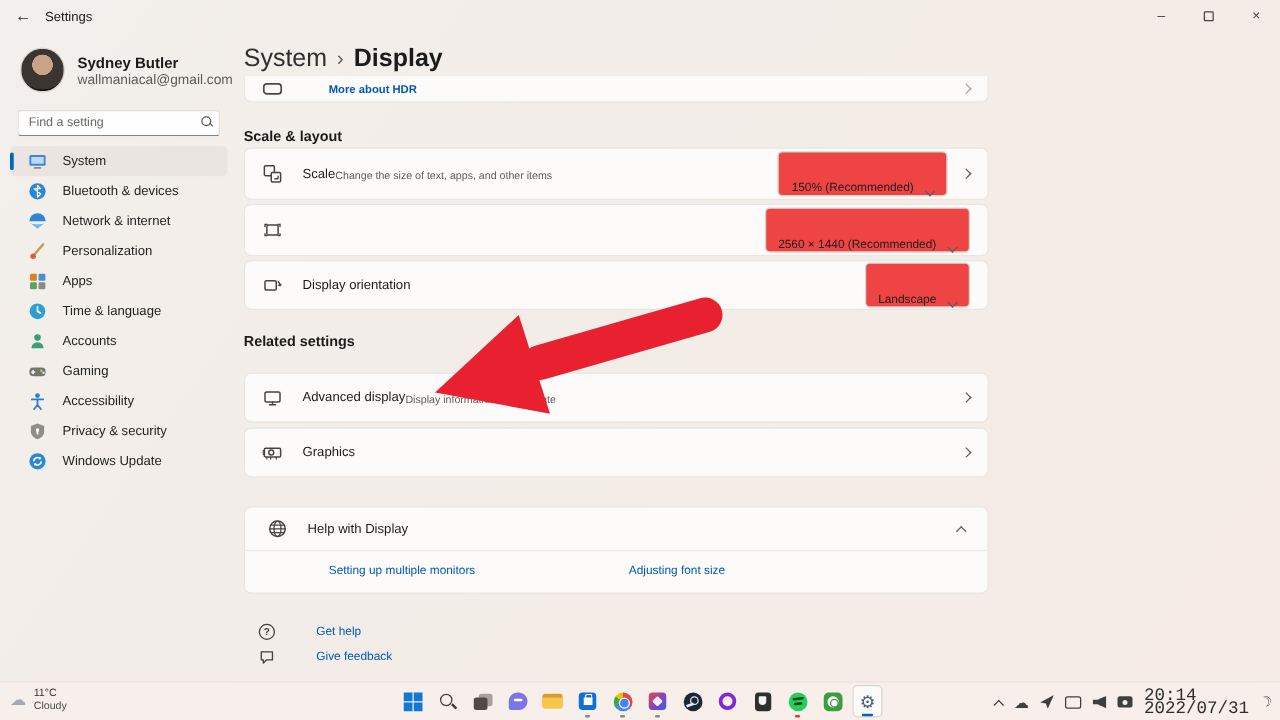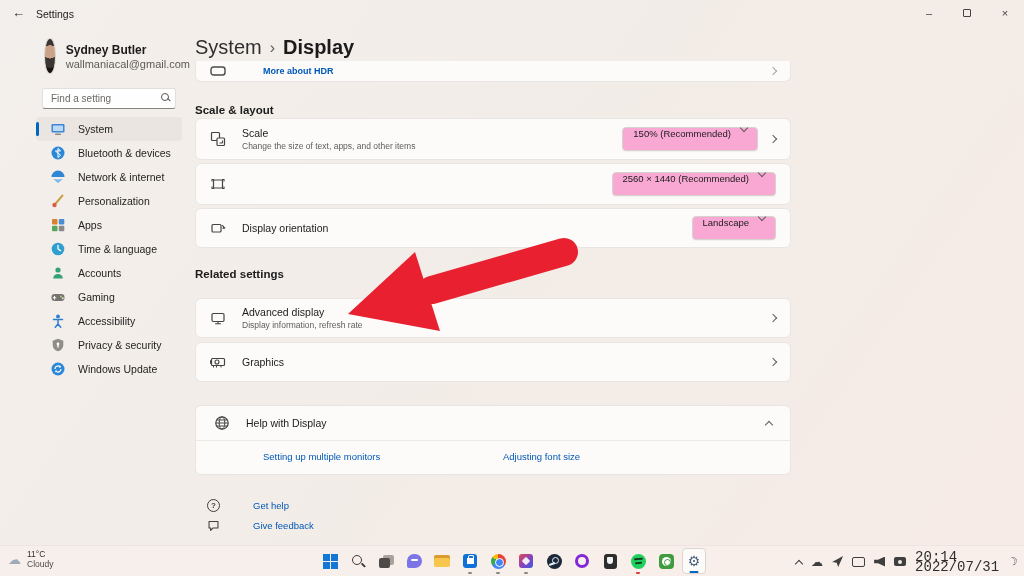--- a/index.html
+++ b/index.html
@@ -11,21 +11,21 @@
   
   .titlebar { position:absolute; top:0; left:0; right:0; height:26px; }
   .back-btn { position:absolute; left:12px; top:5px; font-size:13px; color:#2b2b2b; cursor:pointer; }
   .app-title { position:absolute; left:36px; top:8px; font-size:10.5px; color:#1b1b1b; }
   .win-controls { position:absolute; right:0; top:0; display:flex; height:26px; }
   .win-btn { width:38px; height:26px; display:flex; align-items:center; justify-content:center;
     font-size:11px; color:#444; }
   .max-glyph { width:8px; height:8px; border:1px solid #444; border-radius:1px; }
 
   
-  .sidebar { position:absolute; left:0; top:26px; width:190px; bottom:31px;padding-left:28px; }
+  .sidebar { position:absolute; left:0; top:26px; width:190px; bottom:31px; }
   .user-row { display:flex; align-items:center; gap:10px; padding:12px 0 0 16px; }
   .avatar { width:36px; height:36px; border-radius:50%;
     background:radial-gradient(circle at 50% 38%, #c9a287 0 30%, #3a3433 31% 72%, #171413 73%);
     border:1px solid #d9d2cc; }
   .user-name { font-size:12px; font-weight:bold; color:#1b1b1b; line-height:15px; }
   .user-email { font-size:11px; color:#5d5b58; }
   .search-wrap { position:relative; margin:14px 14px 6px 14px; }
   .search { width:100%; height:21px; border:1px solid #e2ded9; border-bottom:1px solid #88847f;
     border-radius:3px; background:#fefefe; font-size:10px; padding:0 22px 0 8px;
     font-family:"Liberation Sans","DejaVu Sans",sans-serif; color:#1b1b1b; }
@@ -46,42 +46,42 @@
   
   .content { position:absolute; left:195px; top:26px; width:596px; bottom:31px; }
   .breadcrumb { padding-top:8px; height:35px; font-size:20px; color:#1b1b1b; display:flex; align-items:center; gap:8px; }
   .crumb-parent { color:#2f2f2f; font-weight:normal; cursor:pointer; }
   .crumb-sep { color:#5f5f5f; font-size:16px; padding-top:1px; }
   .crumb-current { font-weight:bold; }
 
   .card { background:#fcfbfa; border:1px solid #e8e5e2; border-radius:6px; width:596px; }
   .row { display:flex; align-items:center; padding:0 14px; height:100%; }
   .row-ico { width:16px; height:16px; margin-right:16px; flex:0 0 16px; }
-  .row-text { display:flex; flex-direction:column; justify-content:center; }
+  .row-text { display:flex; flex-direction:row; justify-content:center; }
   .row-title { font-size:10.5px; color:#1b1b1b; }
   .row-sub { font-size:8.5px; color:#5f5d5a; margin-top:2px; }
   .row-right { margin-left:auto; display:flex; align-items:center; gap:12px; }
 
   .hdr-card { height:21px; border-radius:0 0 6px 6px; border-top:none; }
   .hdr-card .row { padding:0 14px; }
   .link { color:#0058b7; font-size:9.5px; cursor:pointer;padding-left:21px; }
   .hdr-link { font-weight:bold; font-size:9px; }
 
   .section-title { font-size:11.5px; font-weight:bold; color:#1b1b1b; }
   .st-scale { margin-top:22px; height:14px; }
   .st-related { margin-top:20px; height:14px; }
 
   .c-scale { margin-top:0px; height:42px; }
   .c-res { margin-top:3px; height:42px; }
   .c-ori { margin-top:3px; height:40px; }
   .c-adv { margin-top:16px; height:40px; }
   .c-gfx { margin-top:4px; height:40px; }
 
-  .dropdown { display:flex; align-items:flex-start; gap:10px; background:#f9a8d4;
-    border:1px solid #d6d2ce; border-radius:4px; height:24px; padding:0 10px; font-size:9.5px;
+  .dropdown { display:flex; align-items:flex-end; gap:10px; background:#ef4444;
+    border:1px solid #d6d2ce; border-radius:4px; height:36px; padding:0 10px; font-size:9.5px;
     color:#1b1b1b; cursor:pointer; box-shadow:0 1px 0 rgba(0,0,0,.04); }
 
   .chev { display:inline-block; width:6px; height:6px; border-right:1.3px solid #5f5d5a;
     border-bottom:1.3px solid #5f5d5a; }
   .chev.right { transform:rotate(-45deg); }
   .chev.down  { transform:rotate(45deg); margin-top:-3px; }
   .chev.up    { transform:rotate(-135deg); margin-top:4px; }
 
   .c-help { margin-top:23px; }
   .help-header { height:34px; display:flex; align-items:center; padding:0 18px; }

